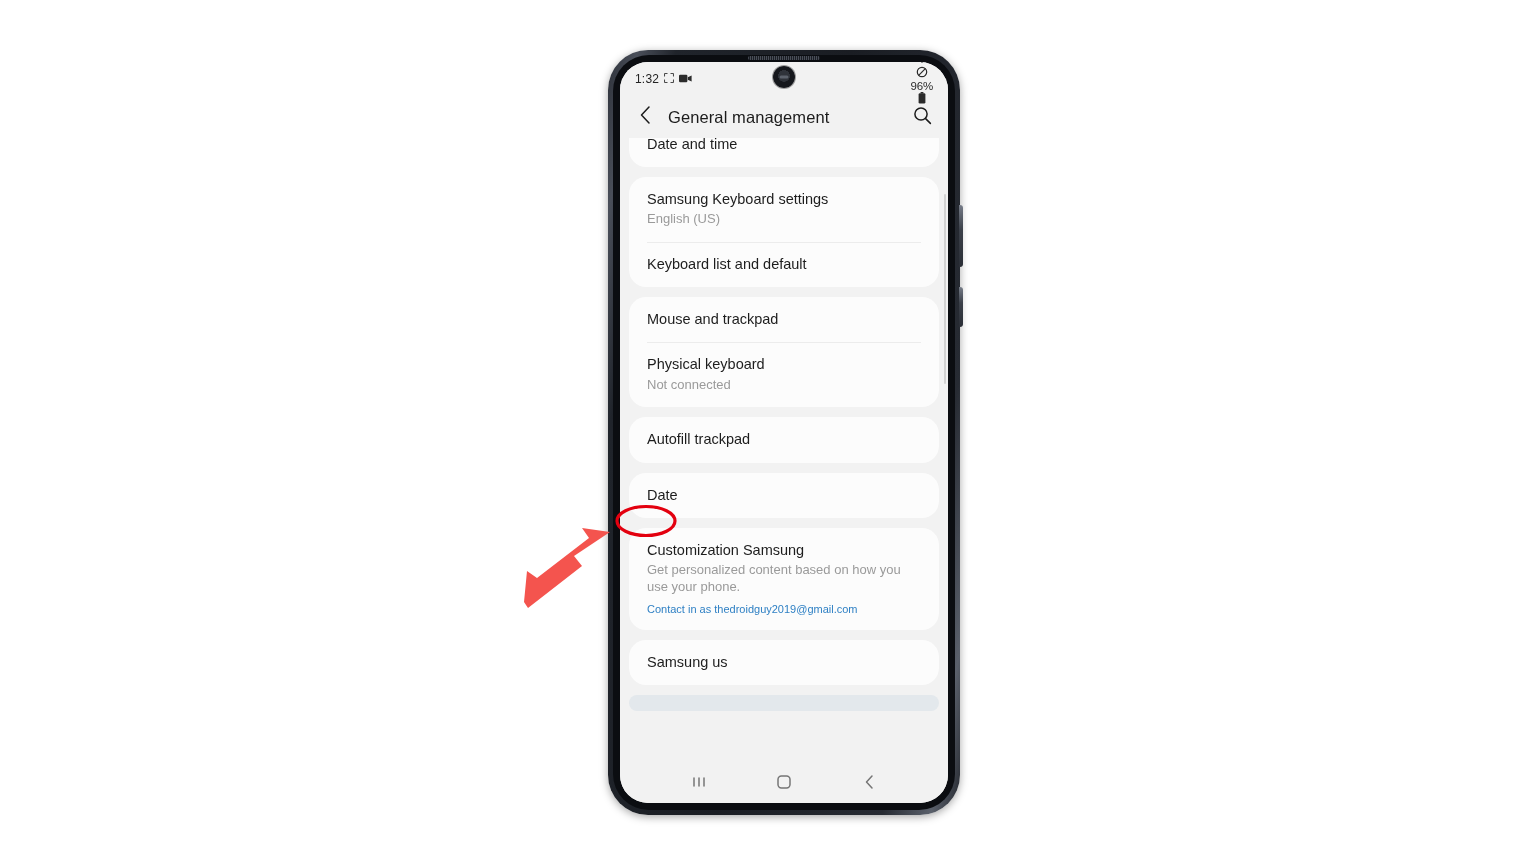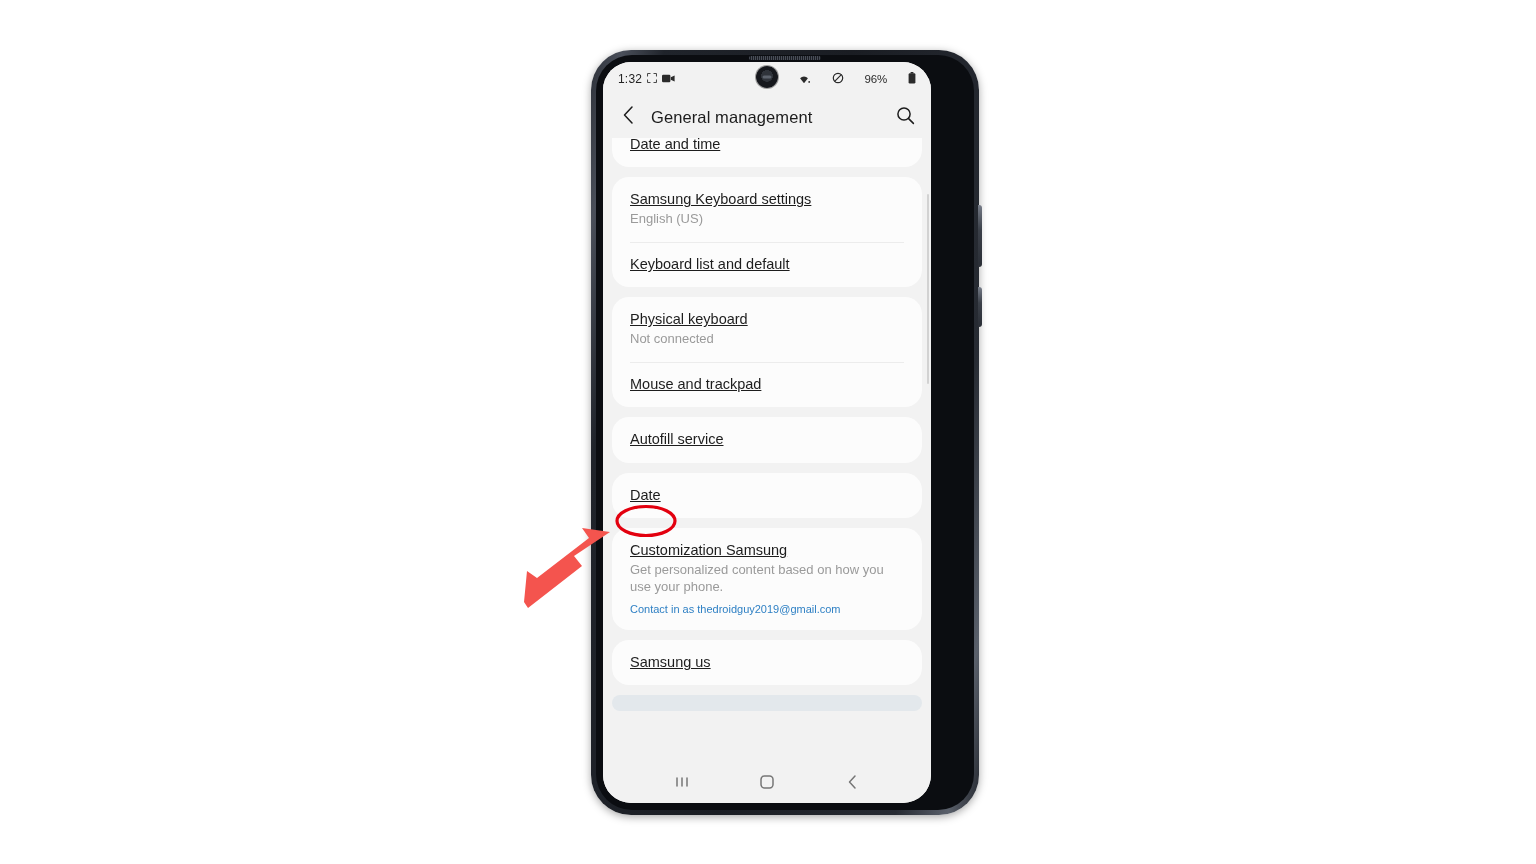--- a/index.html
+++ b/index.html
@@ -7,22 +7,22 @@
   body {
     background:#ffffff;
     font-family:"Liberation Sans", sans-serif;
     position:relative;
     overflow:hidden;
   }
 
   
   #phone-frame {
     position:absolute;
-    left:591px; top:50px;
-    width:388px; height:765px;
+    left:608px; top:50px;
+    width:352px; height:765px;
     border-radius:40px;
     background:linear-gradient(100deg,#2c3038 0%,#4a4f5a 6%,#20242b 14%,#1a1d23 50%,#272b33 84%,#5a606b 94%,#23262d 100%);
     box-shadow:0 2px 9px rgba(0,0,0,0.35);
   }
   #phone-inner-bezel {
     position:absolute;
     left:5px; top:5px; right:5px; bottom:5px;
     border-radius:36px;
     background:#0b0d11;
   }
@@ -63,22 +63,22 @@
     align-items:center;
     padding:0 15px;
     font-size:11.5px;
     color:#2b2b2b;
   }
   #status-left { display:flex; align-items:center; gap:5px; }
   #status-clock { font-size:12px; letter-spacing:.2px; color:#232323; }
   .tiny-ic { display:inline-block; }
   #status-right {
     margin-left:auto;
-    display:flex; align-items:center; gap:21px;
-    font-size:11.5px; color:#2b2b2b;
+    display:flex; align-items:center; gap:0;
+    font-size:11.5px; color:#2b2b2b;flex-direction:column;
   }
   #battery-percent { font-size:11.5px; letter-spacing:-.2px; }
   
   #front-camera {
     position:absolute;
     left:50%; transform:translateX(-50%);
     top:4px;
     width:22px; height:22px;
     border-radius:50%;
     background:radial-gradient(circle at 50% 45%,#2f333a 0 35%,#16181d 36% 100%);
@@ -135,21 +135,20 @@
     content:"";
     position:absolute;
     left:18px; right:18px; top:0;
     height:1px;
     background:#ececec;
   }
   .row-title {
     font-size:14.5px;
     color:#1d1d1d;
     line-height:1.25;
-    text-decoration:underline;
   }
   .row-sub {
     font-size:13px;
     color:#9a9a9a;
     margin-top:3px;
     line-height:1.3;
   }
   .row-link {
     font-size:11px;
     color:#2f80c4;
@@ -279,31 +278,31 @@
           <div class="row-title">Samsung Keyboard settings</div>
           <div class="row-sub">English (US)</div>
         </div>
         <div class="row">
           <div class="row-title">Keyboard list and default</div>
         </div>
       </div>
 
       <div class="card">
         <div class="row">
+          <div class="row-title">Mouse and trackpad</div>
+        </div>
+        <div class="row">
           <div class="row-title">Physical keyboard</div>
           <div class="row-sub">Not connected</div>
         </div>
-        <div class="row">
-          <div class="row-title">Mouse and trackpad</div>
-        </div>
-      </div>
-
-      <div class="card">
-        <div class="row">
-          <div class="row-title">Autofill service</div>
+      </div>
+
+      <div class="card">
+        <div class="row">
+          <div class="row-title">Autofill trackpad</div>
         </div>
       </div>
 
       <div class="card">
         <div class="row">
           <div class="row-title">Date</div>
         </div>
       </div>
 
       <div class="card">

